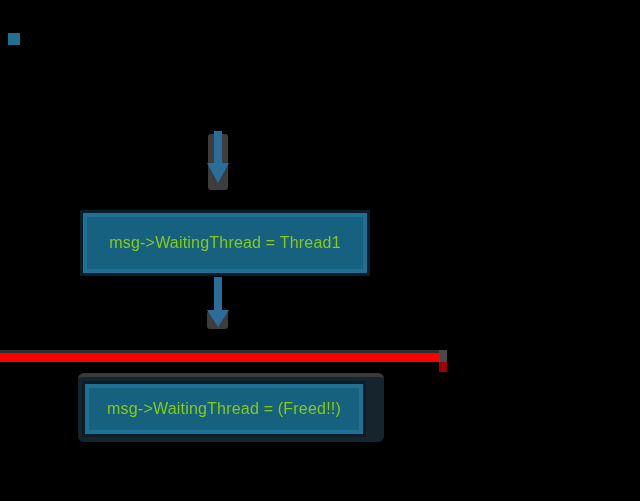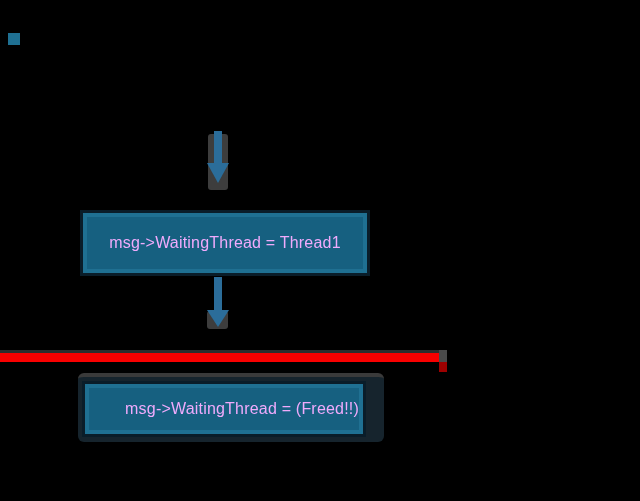--- a/index.html
+++ b/index.html
@@ -47,30 +47,30 @@
   .down-arrow-1 .shaft { height: 32px; }
   .down-arrow-2 { left: 207px; top: 277px; }
   .down-arrow-2 .shaft { height: 33px; }
   .down-arrow-2 .head { border-top-width: 17px; }
 
   
   .stmt-box {
     background: #166080;
     border: 4px solid #1f7092;
     box-shadow: 0 0 0 3px #0a1d29;
-    color: #f0abfc;
+    color: #84cc16;
     font-size: 16px;
     text-align: center;
     display: flex; flex-direction: column; justify-content: center;
     box-sizing: border-box;
     letter-spacing: 0.2px;
   }
   .stmt-box .line { line-height: 24px; white-space: nowrap; }
   .assignment-box { left: 83px; top: 213px; width: 284px; height: 60px; }
-  .freed-box      { left: 85px; top: 384px; width: 278px; height: 50px; text-align: right; }
+  .freed-box      { left: 85px; top: 384px; width: 278px; height: 50px; }
 
   
   .red-line-shadow { left: 0; top: 350px; width: 440px; height: 3px; background: #2e2e2e; }
   .red-line        { left: 0; top: 353px; width: 440px; height: 9px; background: #f80000; }
   .red-line-cap-gray { left: 439px; top: 350px; width: 8px; height: 12px; background: #4a4a4a; }
   .red-line-cap-dark { left: 439px; top: 362px; width: 8px; height: 10px; background: #9e0000; }
 
   
   .freed-box-backdrop {
     left: 78px; top: 373px; width: 306px; height: 69px;

